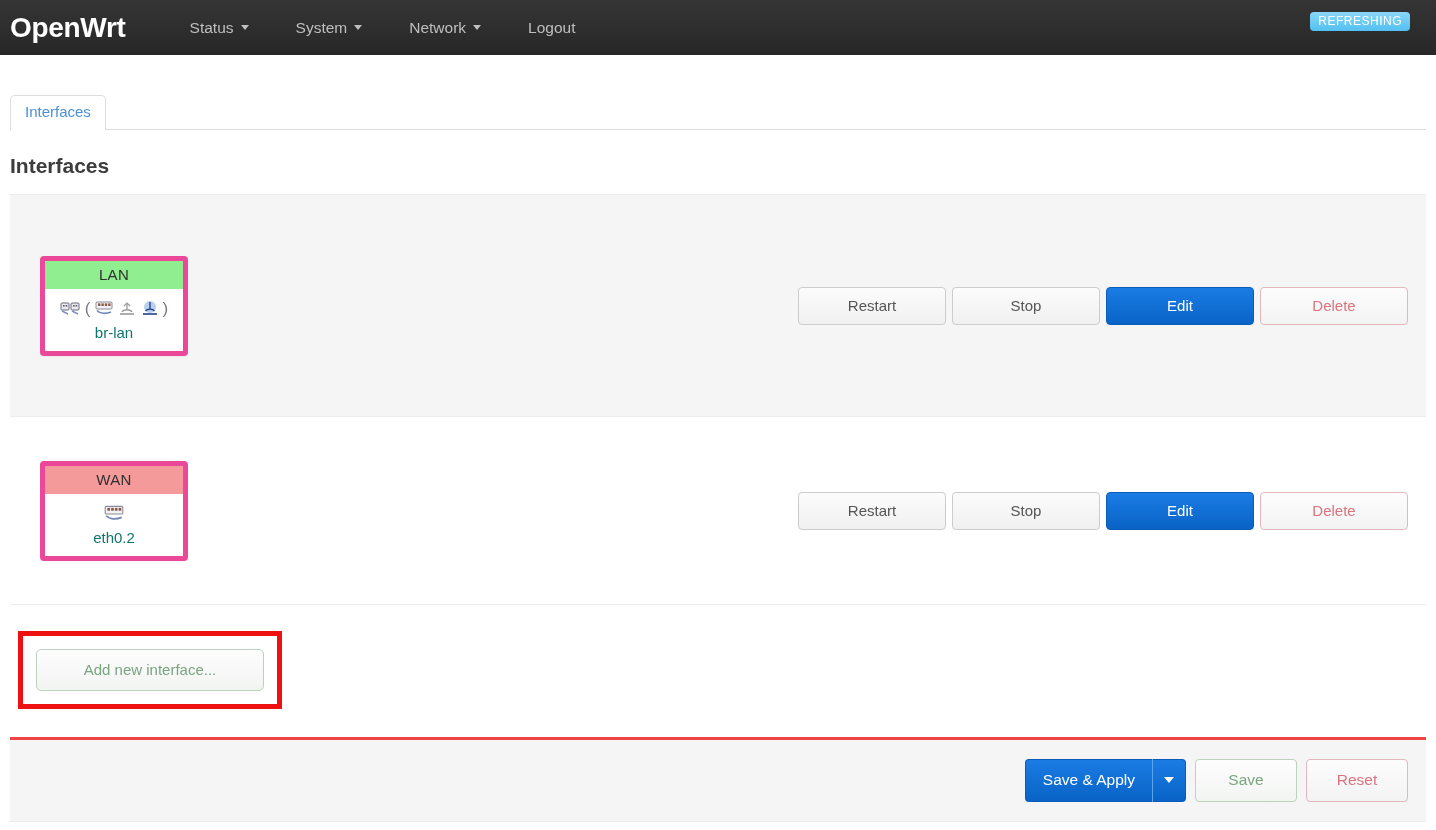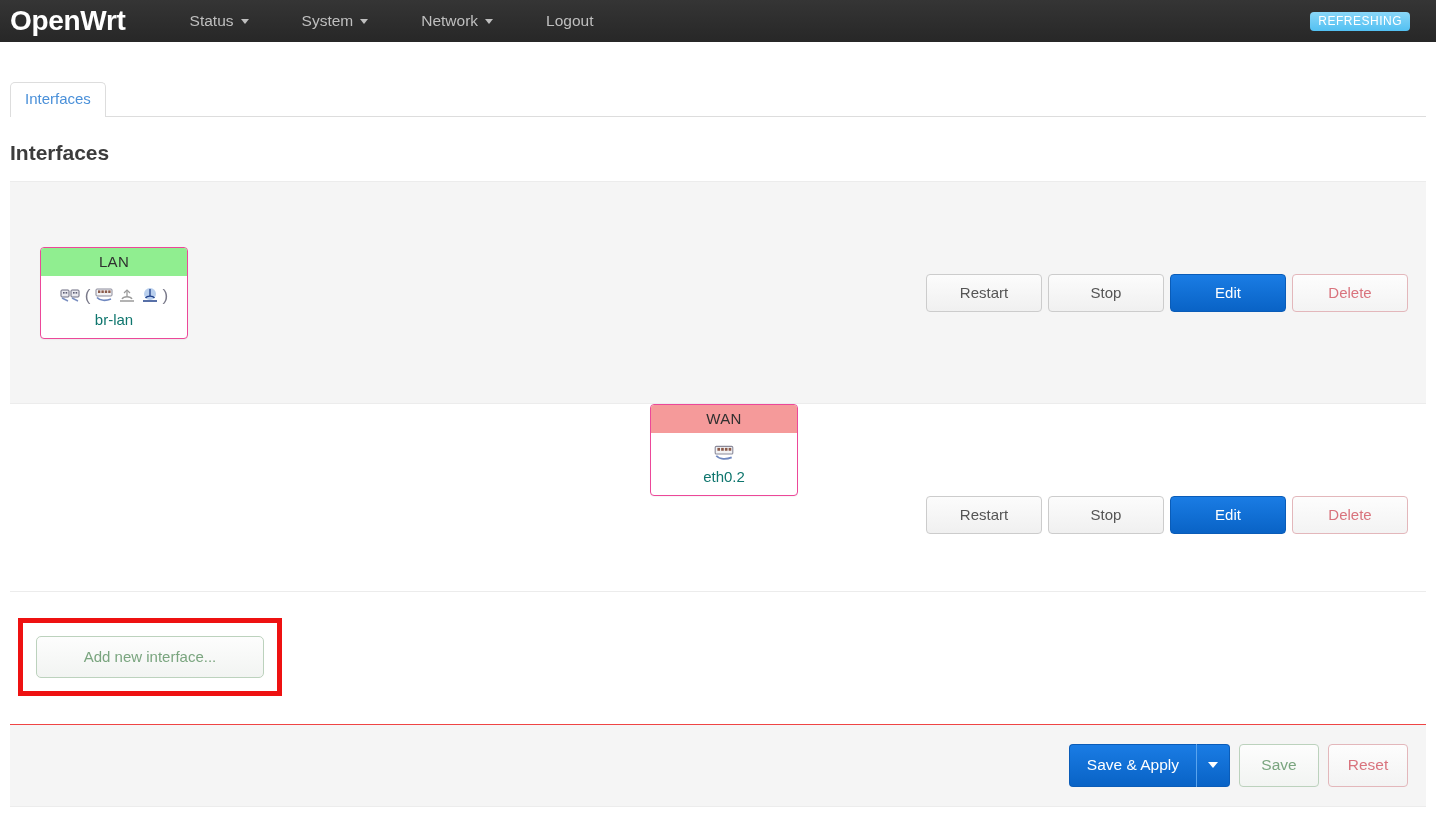--- a/index.html
+++ b/index.html
@@ -8,37 +8,37 @@
     width: 1436px;
     height: 830px;
     background: #ffffff;
     font-family: "Liberation Sans", sans-serif;
     color: #404040;
     overflow: hidden;
   }
 
   
   .topbar {
-    height: 42px;
+    height: 55px;
     background: #2e2e2e;
     background: linear-gradient(to bottom, #353535 0%, #272727 100%);
     display: flex;
     align-items: center;
     padding: 0 14px 0 10px;
     position: relative;
   }
   .brand {
     color: #ffffff;
     font-size: 28px;
     font-weight: bold;
     letter-spacing: -0.3px;
     margin-right: 46px;
     line-height: 1;
   }
-  .navlist { display: flex; align-items: center; gap: 17px; text-align: center; }
+  .navlist { display: flex; align-items: center; gap: 11px; text-align: center; }
   .navitem {
     color: #bfbfbf;
     font-size: 15.5px;
     padding: 6px 18px;
     cursor: pointer;
     white-space: nowrap;
     display: flex;
     align-items: center;
     gap: 7px;
   }
@@ -122,25 +122,25 @@
 
   .iface-table { border-top: 1px solid #ececec; }
   .iface-row {
     display: flex;
     align-items: center;
     min-height: 222px;
     padding: 0 18px 0 30px;
     border-bottom: 1px solid #ececec;
   }
   .iface-row.shaded { background: #f5f5f5; }
-  .iface-row.plain { background: #ffffff; min-height: 188px; flex-direction: column; }
+  .iface-row.plain { background: #ffffff; min-height: 188px; }
 
   .iface-card {
     width: 148px;
-    border: 1px solid #ec4899;
+    border: 5px solid #ec4899;
     border-radius: 4px;
     background: #ffffff;
     overflow: hidden;
     text-align: center;
     flex: 0 0 auto;
     box-shadow: 0 1px 1px rgba(0,0,0,0.04);
   }
   .iface-badge {
     font-size: 15px;
     padding: 5px 0 6px;
@@ -178,21 +178,21 @@
     border-radius: 4px;
     cursor: pointer;
     text-align: center;
     line-height: 1.2;
     border: 1px solid #cccccc;
     background: #f6f6f6;
     background: linear-gradient(to bottom, #fcfcfc 0%, #f0f0f0 100%);
     color: #555555;
     white-space: nowrap;
   }
-  .btn-wide { width: 116px; }
+  .btn-wide { width: 148px; }
   .btn-primary {
     background: #0c6fd8;
     background: linear-gradient(to bottom, #1a7ce4 0%, #0963c6 100%);
     border-color: #0a5cb8;
     color: #ffffff;
   }
   .btn-danger {
     color: #d9737d;
     border-color: #e3b7bb;
     background: linear-gradient(to bottom, #fdfdfd 0%, #f3f3f3 100%);
@@ -216,21 +216,21 @@
     width: 228px;
     padding: 11px 10px;
     font-size: 15px;
     border-radius: 5px;
   }
 
   
   .footer-bar {
     margin: 28px 10px 0;
     background: #f5f5f5;
-    border-top: 1px solid #ef4444;
+    border-top: 3px solid #ef4444;
     border-bottom: 1px solid #ececec;
     padding: 19px 18px;
     display: flex;
     justify-content: flex-end;
     align-items: center;
     gap: 9px;
   }
   .split-btn { display: flex; align-items: stretch; }
   .split-main {
     border-radius: 4px 0 0 4px;
@@ -245,21 +245,21 @@
     display: flex;
     align-items: center;
     justify-content: center;
   }
   .caret-white {
     width: 0; height: 0;
     border-left: 5px solid transparent;
     border-right: 5px solid transparent;
     border-top: 6px solid #ffffff;
   }
-  .btn-foot { width: 80px; padding: 11px 8px; font-size: 15.5px; }
+  .btn-foot { width: 102px; padding: 11px 8px; font-size: 15.5px; }
 </style>
 </head>
 <body>
 
 <div class="topbar">
   <div class="brand">OpenWrt</div>
 
   <div class="navlist">
     <div class="navitem">
       <span>Status</span>

